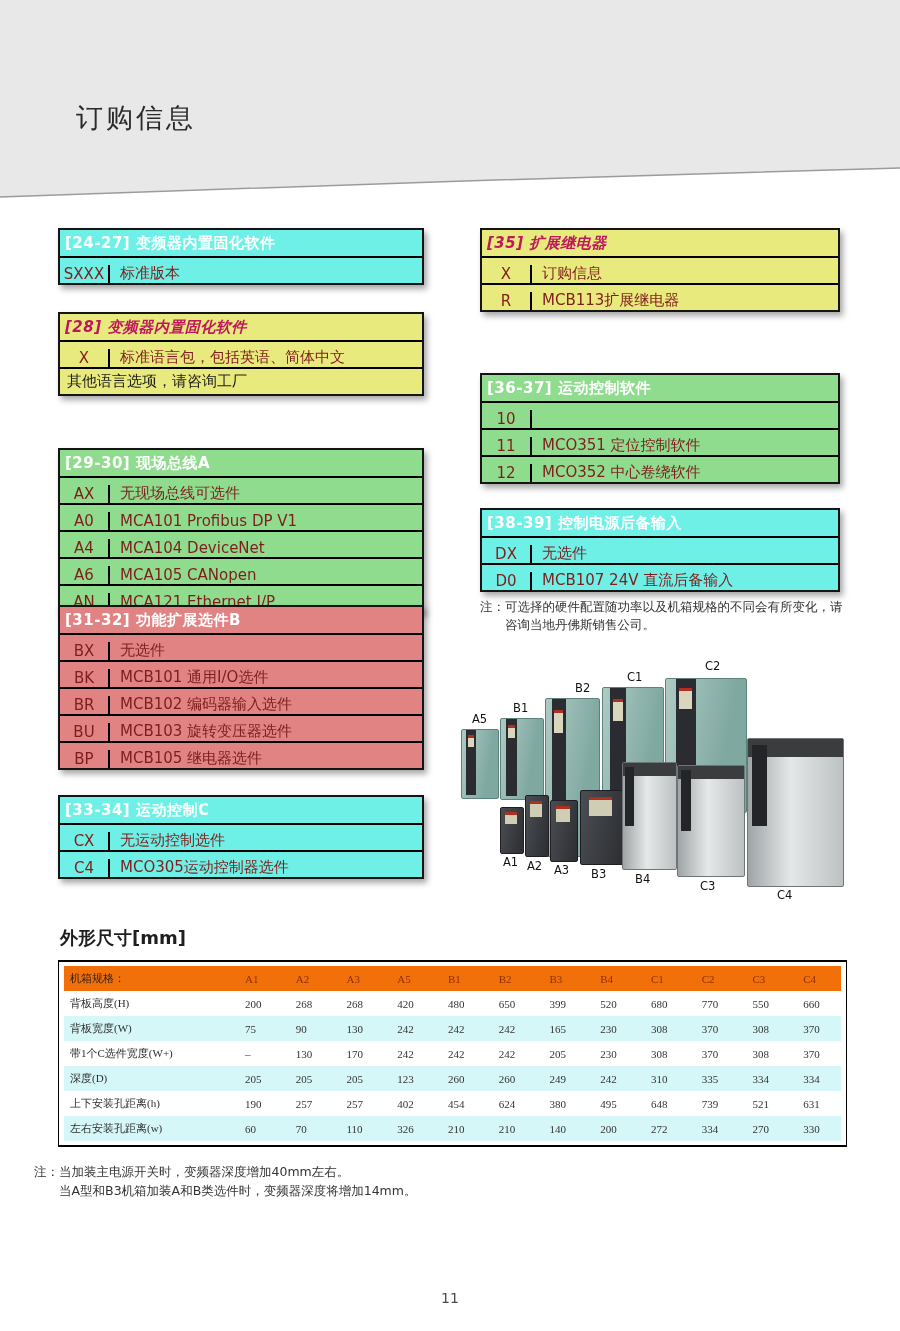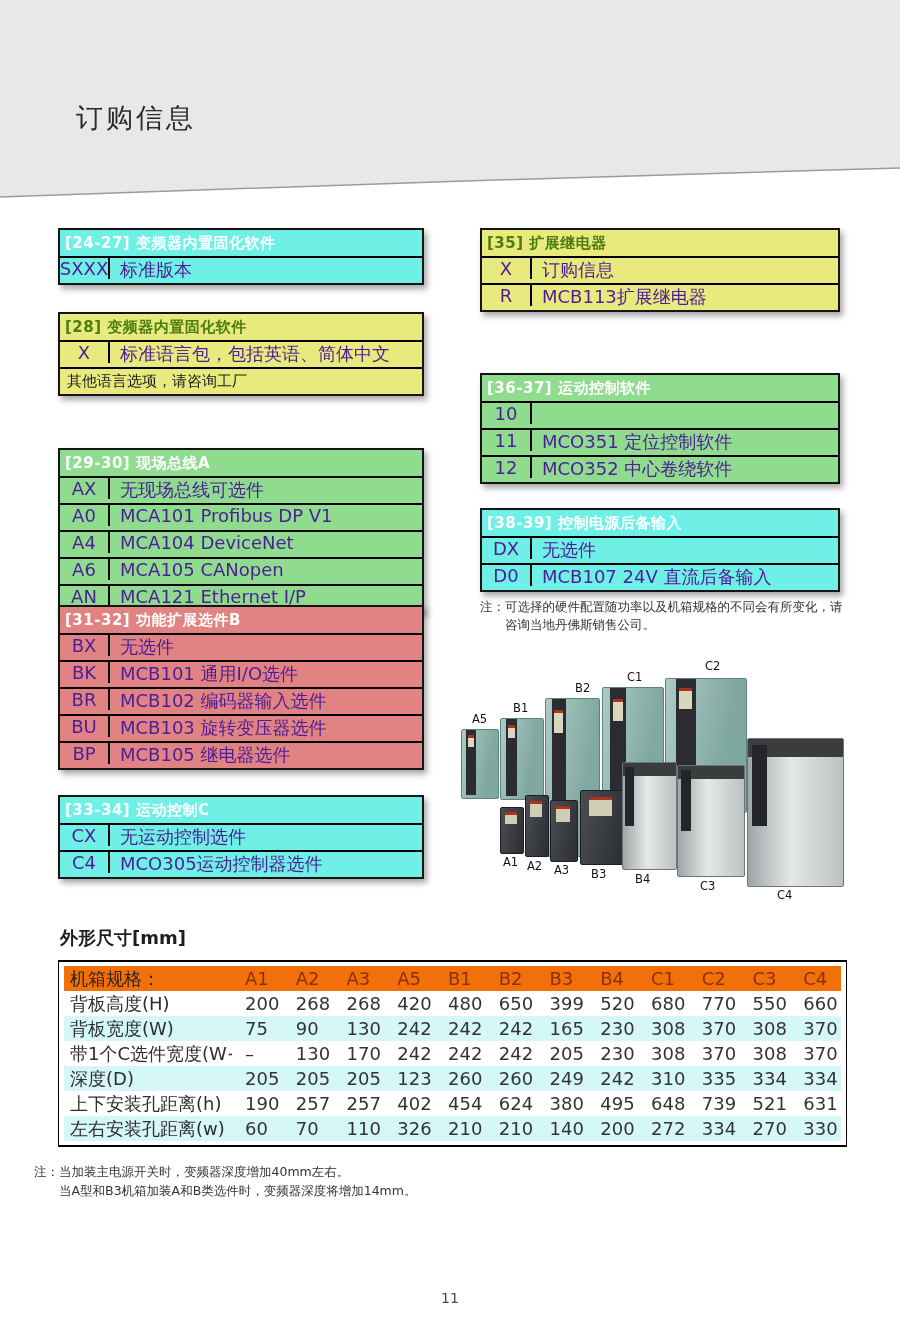--- a/index.html
+++ b/index.html
@@ -4,28 +4,28 @@
 <style>
   html,body{margin:0;padding:0;}
   body{width:900px;height:1331px;position:relative;background:#ffffff;
        font-family:"DejaVu Sans","Liberation Sans",sans-serif;overflow:hidden;}
   
   .band{position:absolute;left:0;top:0;width:900px;height:200px;}
   .page-title{position:absolute;left:76px;top:100px;font-size:27px;letter-spacing:3px;color:#2b2b2b;}
   
   .opt{position:absolute;border:2px solid #141414;box-shadow:3px 4px 6px rgba(0,0,0,.35);box-sizing:border-box;}
   .opt-header{height:26px;line-height:26px;padding-left:5px;font-weight:bold;font-size:15px;letter-spacing:.5px;}
-  .opt-row{display:flex;border-top:2px solid #000;height:25px;align-items:flex-start;font-size:18px;color:#4c1d95;}
+  .opt-row{display:flex;border-top:2px solid #000;height:25px;align-items:flex-end;font-size:15px;color:#7f1d1d;}
   .opt-code{width:48px;border-right:2px solid #000;display:flex;align-items:center;justify-content:center;}
   .opt-desc{flex:1;display:flex;align-items:center;padding-left:10px;}
   .opt-foot{height:25px;line-height:25px;border-top:2px solid #000;padding-left:7px;font-size:15px;color:#1c1c1c;}
   .opt-cyan{background:#6ff0e6;} .opt-cyan .opt-header{color:#fff;}
   .opt-green{background:#8fdc8f;margin-top:28px;} .opt-green .opt-header{color:#fff;}
   .opt-red{background:#e18383;} .opt-red .opt-header{color:#fff;}
-  .opt-yellow{background:#e9ea7d;} .opt-yellow .opt-header{color:#4d7c0f;}
+  .opt-yellow{background:#e9ea7d;} .opt-yellow .opt-header{color:#be185d;font-style:italic;}
   .pos-t24{left:58px;top:228px;width:366px;}
   .pos-t28{left:58px;top:312px;width:366px;}
   .pos-t29{left:58px;top:420px;width:366px;}
   .pos-t31{left:58px;top:605px;width:366px;}
   .pos-t33{left:58px;top:795px;width:366px;}
   .pos-t35{left:480px;top:228px;width:360px;}
   .pos-t36{left:480px;top:345px;width:360px;}
   .pos-t38{left:480px;top:508px;width:360px;}
   
   .note-right{position:absolute;left:480px;top:598px;width:372px;display:flex;font-size:12.5px;color:#333;line-height:1.45;}
@@ -56,21 +56,21 @@
   .drv-c4{left:292px;top:83px;width:95px;height:147px;}
   .lab-a5{left:17px;top:57px;} .lab-b1{left:58px;top:46px;} .lab-b2{left:120px;top:26px;}
   .lab-c1{left:172px;top:15px;} .lab-c2{left:250px;top:4px;}
   .lab-a1{left:48px;top:200px;} .lab-a2{left:72px;top:204px;} .lab-a3{left:99px;top:208px;}
   .lab-b3{left:136px;top:212px;} .lab-b4{left:180px;top:217px;} .lab-c3{left:245px;top:224px;}
   .lab-c4{left:322px;top:233px;}
   
   .dims-title{position:absolute;left:60px;top:926px;font-size:18px;font-weight:600;color:#1e1e1e;}
   .dims-wrap{position:absolute;left:58px;top:960px;width:789px;box-sizing:border-box;background:#fff;
              border:2px solid #000;border-left-width:1px;border-right-width:1px;padding:4px 5px;}
-  .dims-wrap table{width:100%;border-collapse:collapse;table-layout:fixed;font-size:18px;color:#333;}
+  .dims-wrap table{width:100%;border-collapse:collapse;table-layout:fixed;font-size:11px;color:#333;font-family:Liberation Serif, serif;}
   .dims-wrap th,.dims-wrap td{height:25px;font-weight:normal;padding:0;overflow:hidden;white-space:nowrap;}
   .dims-wrap thead th{background:#f2700a;}
   .dims-wrap th.rowlab{text-align:left;padding-left:6px;color:#33241b;}
   .dims-wrap th.col{text-align:left;padding-left:13px;color:#8f2f05;}
   .dims-wrap td.rowlab{text-align:left;padding-left:6px;color:#2e2e2e;}
   .dims-wrap td.val{text-align:left;padding-left:13px;}
   .dims-wrap tbody tr:nth-child(even) td{background:#d6f7f7;}
   
   .foot-note{position:absolute;left:34px;top:1162px;width:520px;display:flex;font-size:12.5px;color:#333;line-height:1.55;}
   .foot-note .lbl{white-space:nowrap;}

